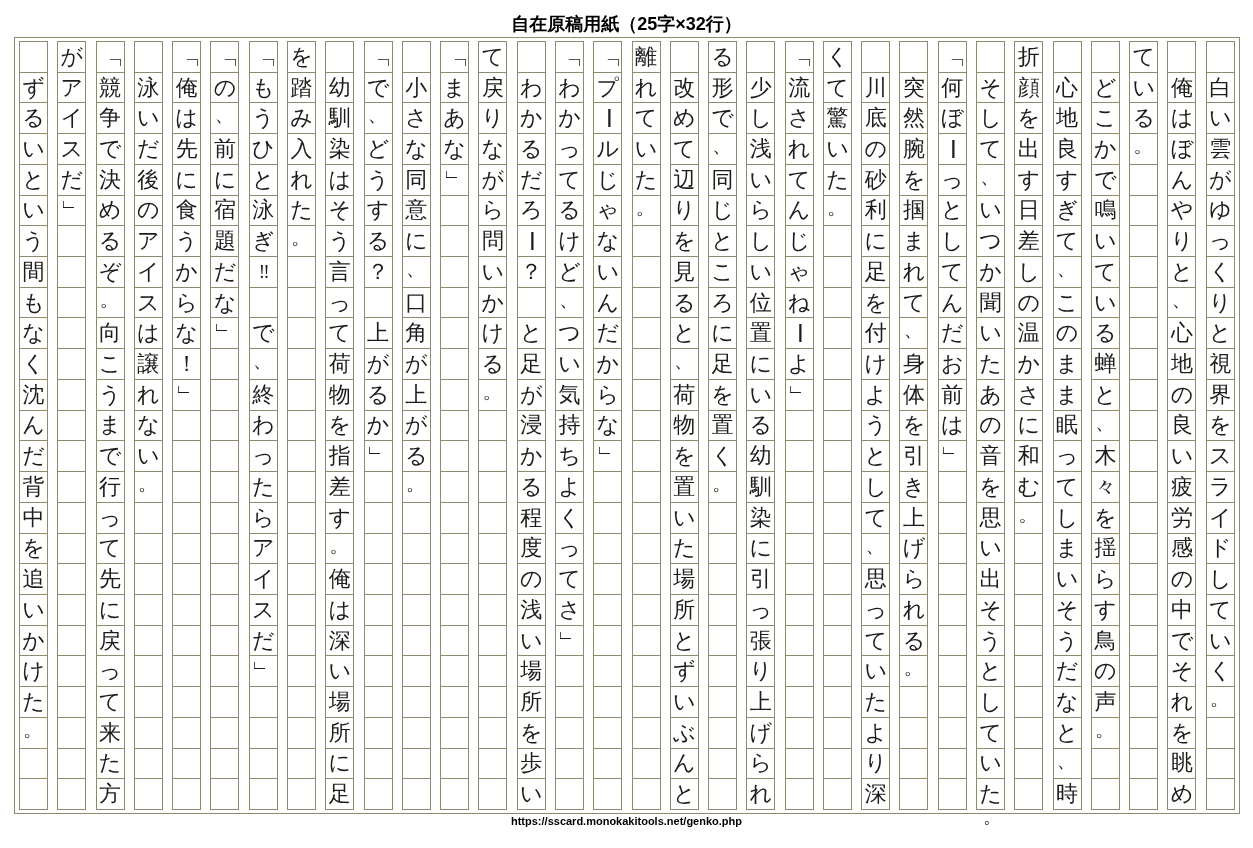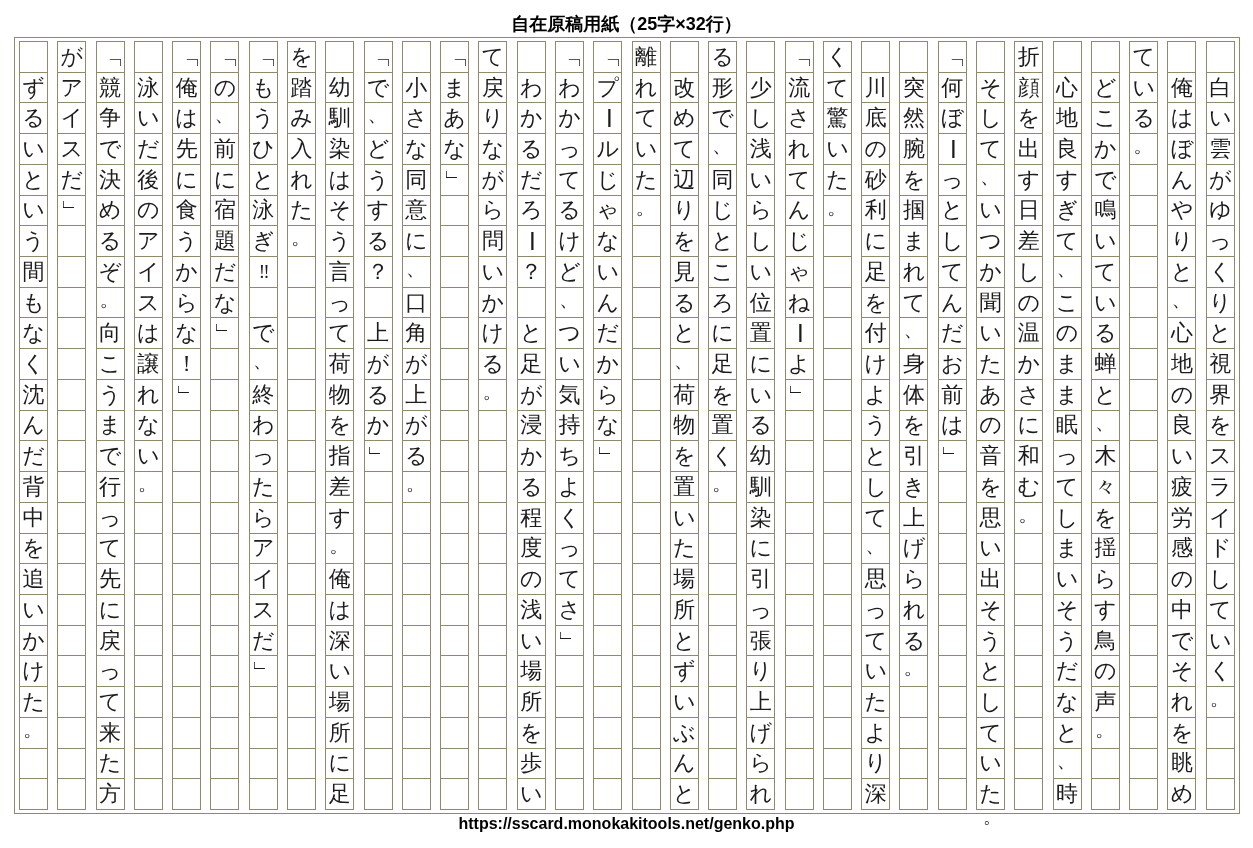--- a/index.html
+++ b/index.html
@@ -19,21 +19,21 @@
   .title{
     position:absolute;top:12px;left:0;width:100%;
     text-align:center;
     font-family:"Liberation Sans","DejaVu Sans",sans-serif;
     font-weight:bold;font-size:18px;color:#000;
   }
   .footer-url{
     position:absolute;top:815px;left:0;width:100%;
     text-align:center;
     font-family:"Liberation Sans","DejaVu Sans",sans-serif;
-    font-weight:bold;font-size:16px;color:#000;
+    font-weight:bold;font-size:11px;color:#000;
   }
   .frame{
     position:absolute;left:14px;top:37px;
     width:1226px;height:777px;
     box-sizing:border-box;
     border:1px solid var(--line-color);
     padding:3px 4px;
     display:flex;
     flex-direction:row-reverse;
     justify-content:space-between;

